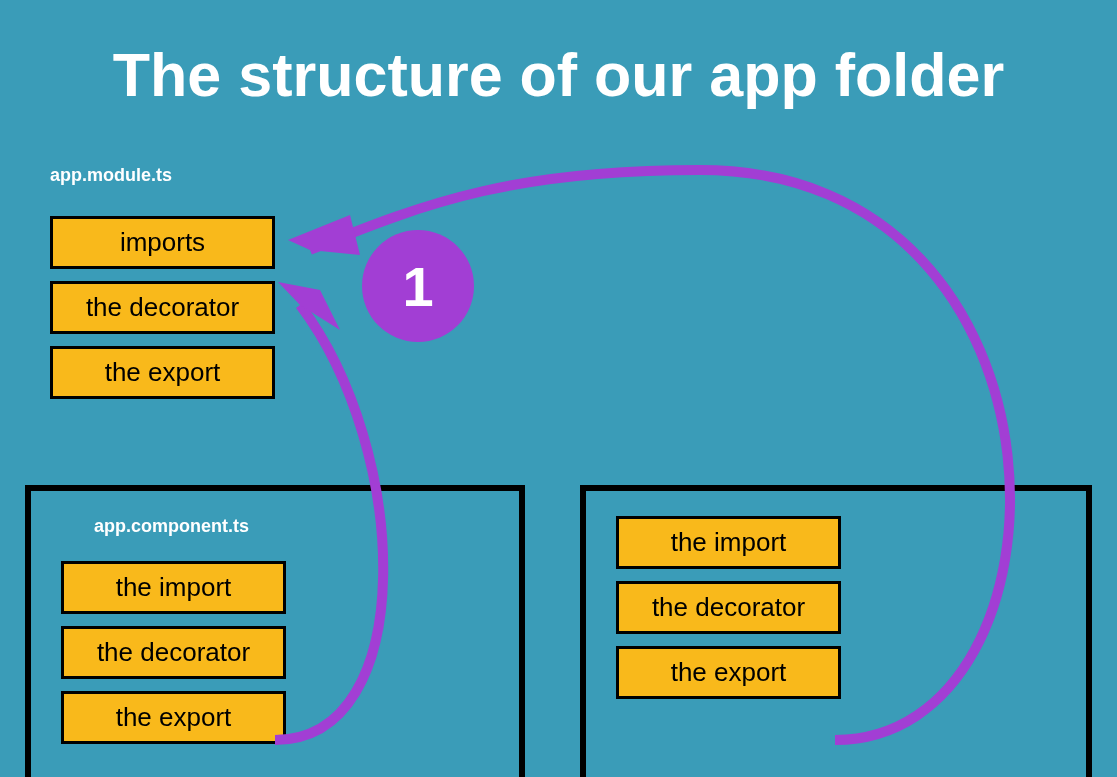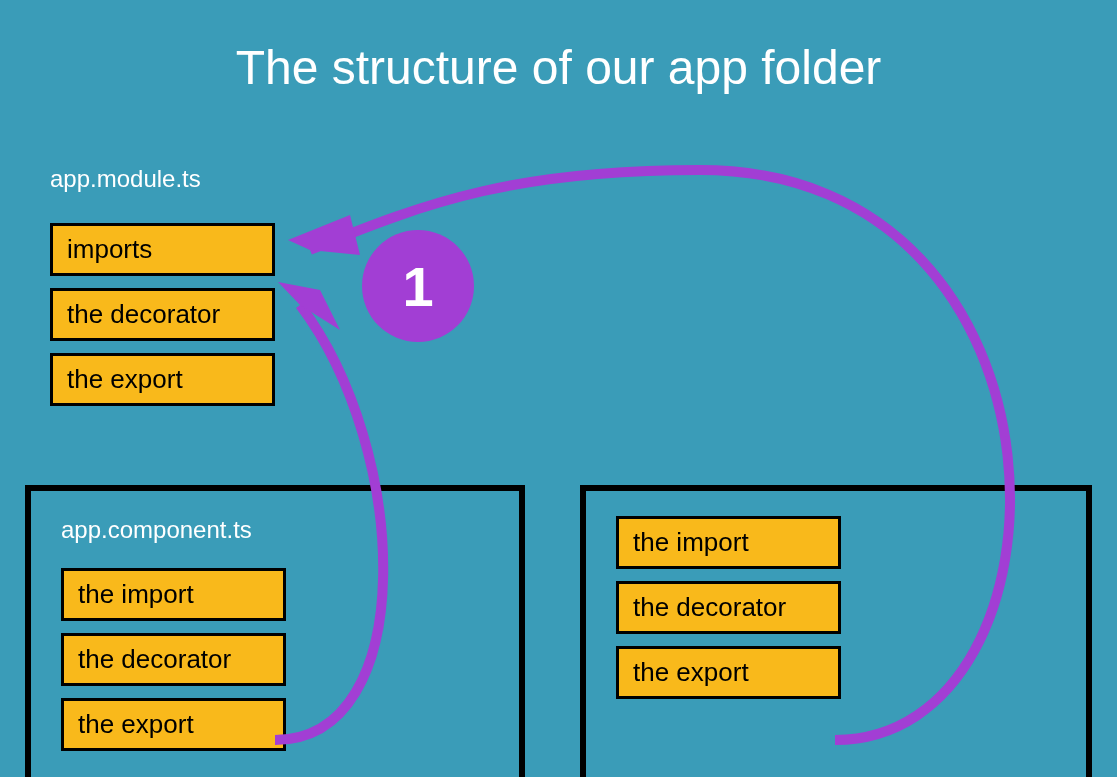--- a/index.html
+++ b/index.html
@@ -9,61 +9,61 @@
     font-family: Arial, Helvetica, sans-serif;
     position: relative;
   }
   .title {
     position: absolute;
     top: 40px;
     left: 0;
     width: 100%;
     text-align: center;
     color: #ffffff;
-    font-size: 48px;
-    font-weight: 400;
+    font-size: 61px;
+    font-weight: 700;
   }
   .file-label {
     color: #ffffff;
-    font-size: 24px;
-    font-weight: 400;
+    font-size: 18px;
+    font-weight: 700;
   }
   .box {
     background: #f9b91b;
     border: 3px solid #000000;
     padding: 8px 14px;
     font-size: 26px;
     color: #000000;
     width: 225px;
   }
   .panel {
     position: absolute;
     border: 6px solid #000000;
     padding: 25px 30px 40px 30px;
   }
-  .stack { display: flex; flex-direction: column; gap: 12px; }
+  .stack { display: flex; flex-direction: column; gap: 12px; text-align: center; }
   .module-section {
     position: absolute;
     left: 50px;
     top: 165px;
   }
   .module-section .file-label { margin-bottom: 30px; display: block; }
   .panel-left {
     left: 25px;
     top: 485px;
     width: 500px;
     height: 310px;
   }
   .panel-right {
     left: 580px;
     top: 485px;
     width: 512px;
     height: 310px;
   }
-  .panel .file-label { display: block; margin-bottom: 24px; }
+  .panel .file-label { display: block; margin-bottom: 24px; margin-left: 33px; }
   .badge {
     position: absolute;
     left: 362px;
     top: 230px;
     width: 112px;
     height: 112px;
     border-radius: 50%;
     background: #a23ed4;
     color: #ffffff;
     font-size: 56px;

